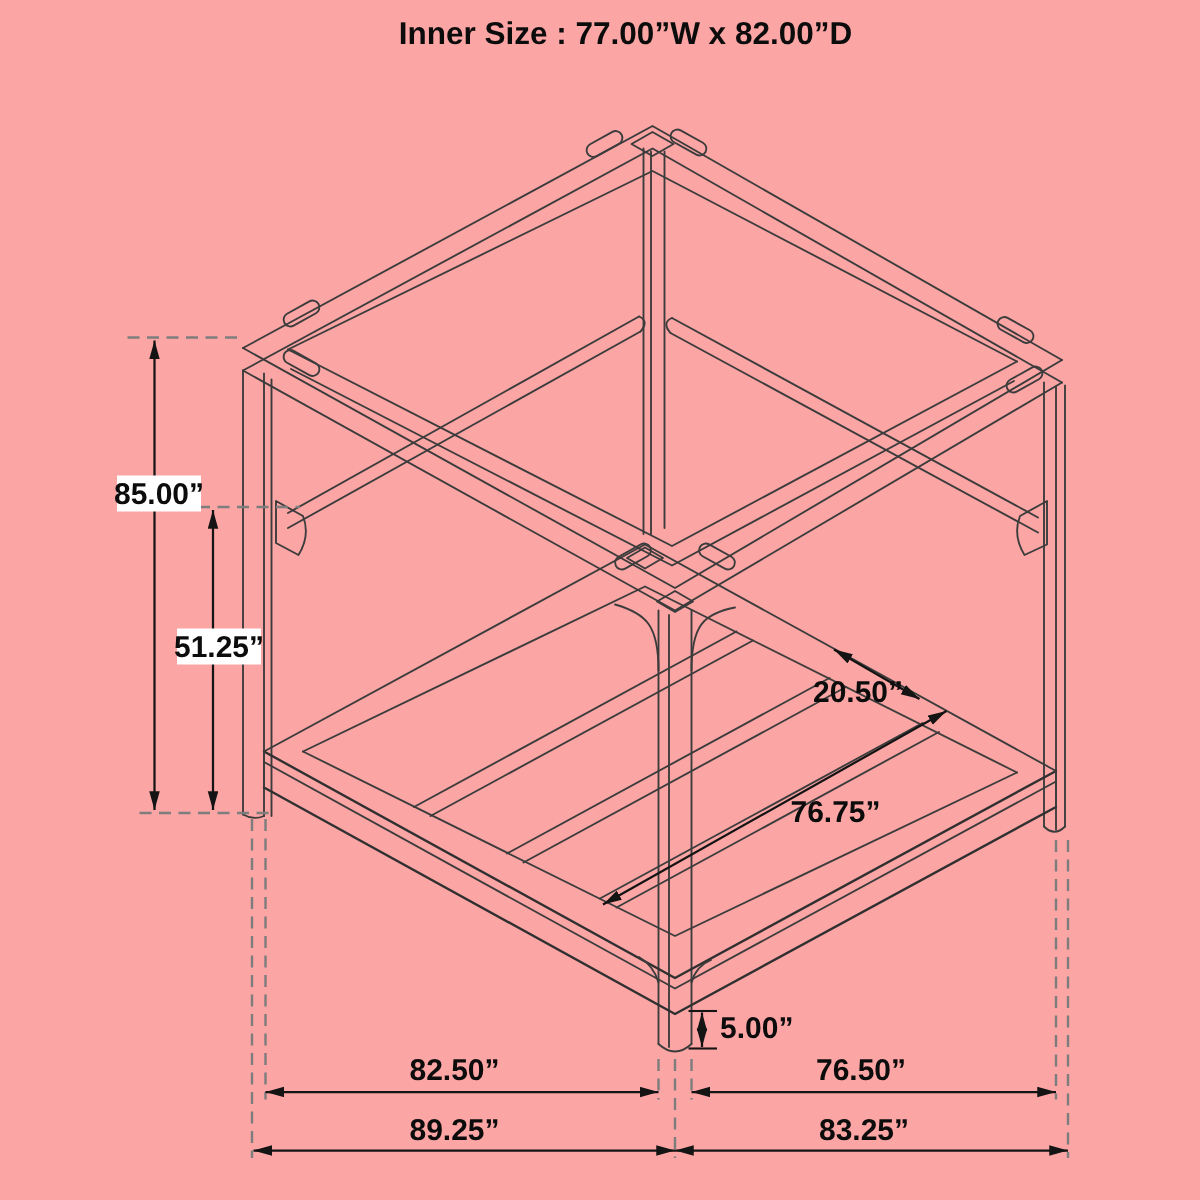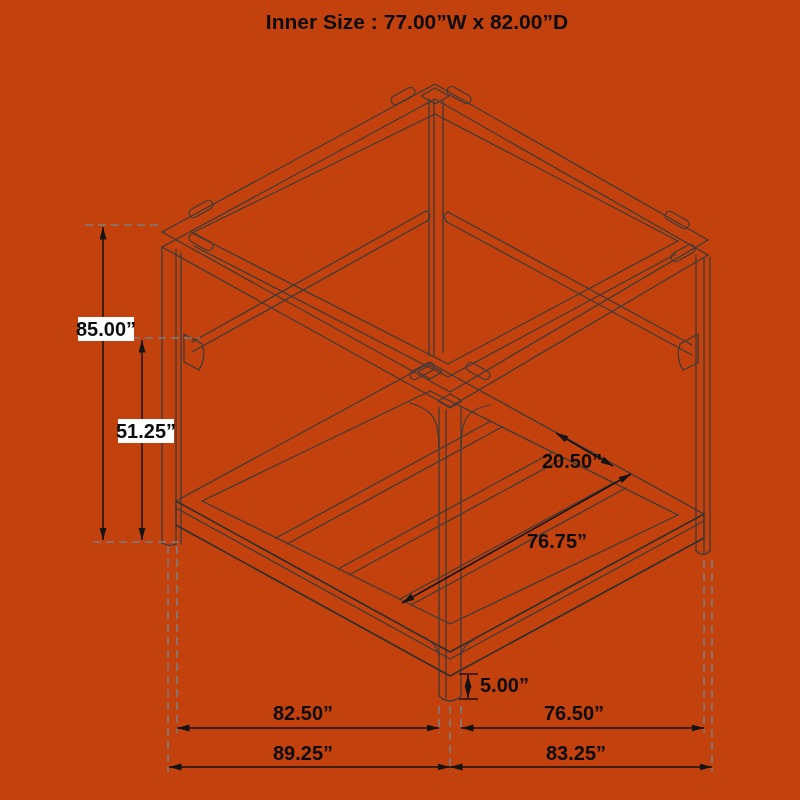--- a/index.html
+++ b/index.html
@@ -1,16 +1,16 @@
 <!DOCTYPE html>
 <html><head>
 <meta charset="utf-8">
 <style>
   html,body{margin:0;padding:0;background:#ffffff;}
-  .page{width:800px;height:800px;position:relative;background:#c2410c;overflow:hidden;}
+  .page{width:800px;height:800px;position:relative;background:#fca5a5;overflow:hidden;}
   svg{display:block;}
   .art{stroke:#3c3c3c;stroke-width:1.25;fill:none;stroke-linecap:round;stroke-linejoin:round;}
   .artbold{stroke:#303030;stroke-width:1.6;fill:none;stroke-linecap:round;stroke-linejoin:round;}
   .dim{stroke:#141414;stroke-width:1.5;fill:none;marker-start:url(#ah);marker-end:url(#ah);}
   .tick{stroke:#141414;stroke-width:1.4;fill:none;}
   .dash{stroke:#7d7d7d;stroke-width:1.6;fill:none;stroke-dasharray:8 5;}
   .lbl{font-family:"Liberation Sans", sans-serif;font-weight:bold;font-size:20px;fill:#0c0c0c;}
   .title{font-family:"Liberation Sans", sans-serif;font-weight:bold;font-size:21px;fill:#0c0c0c;}
   .bg{fill:#ffffff;stroke:none;}
 </style>

